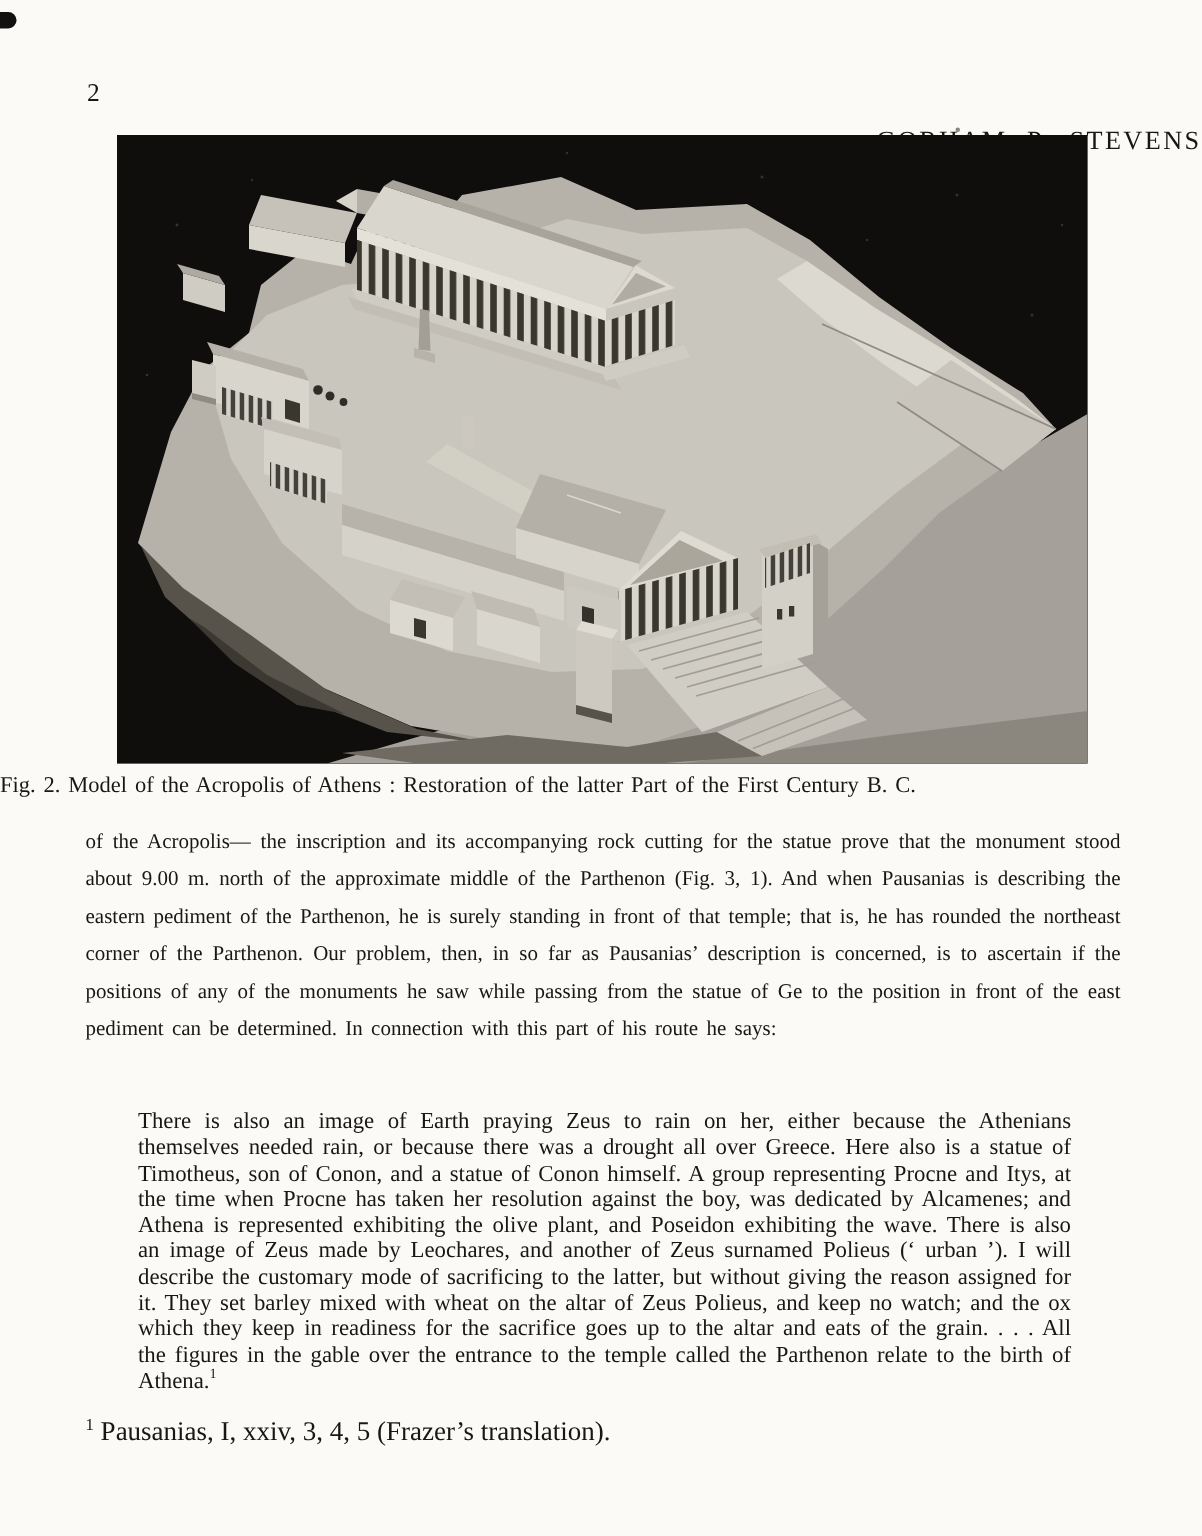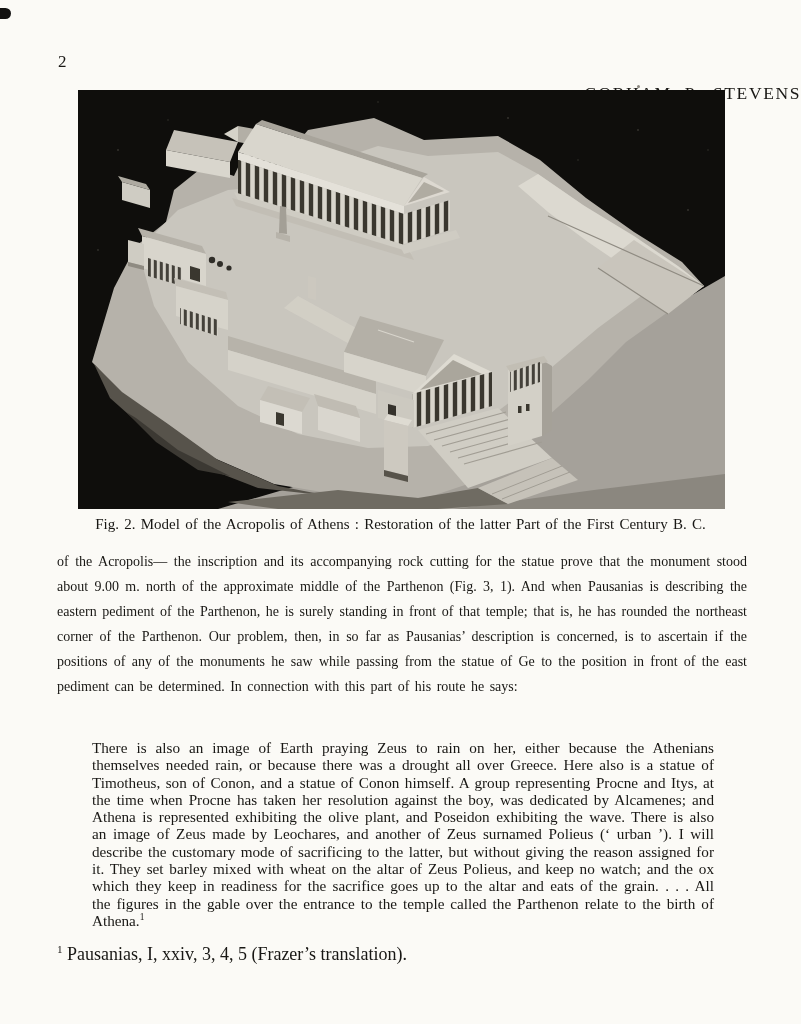--- a/index.html
+++ b/index.html
@@ -31,21 +31,21 @@
     word-spacing:7px;
     margin-top:32px;
   }
   .photo-frame{
     position:absolute;left:78px;top:90px;width:647px;height:419px;
     background:#0f0e0c;
   }
   .photo-frame svg{display:block;}
   .figure-caption{
     position:absolute;left:0;right:0;top:516px;
-    text-align:center;
+    text-align:left;
     font-size:15px;
     white-space:nowrap;
     word-spacing:1.5px;
   }
   .body-paragraph{
     position:absolute;left:57px;top:549px;width:690px;
     font-size:14px;line-height:25.1px;
     text-align:justify;
     word-spacing:2px;
   }

